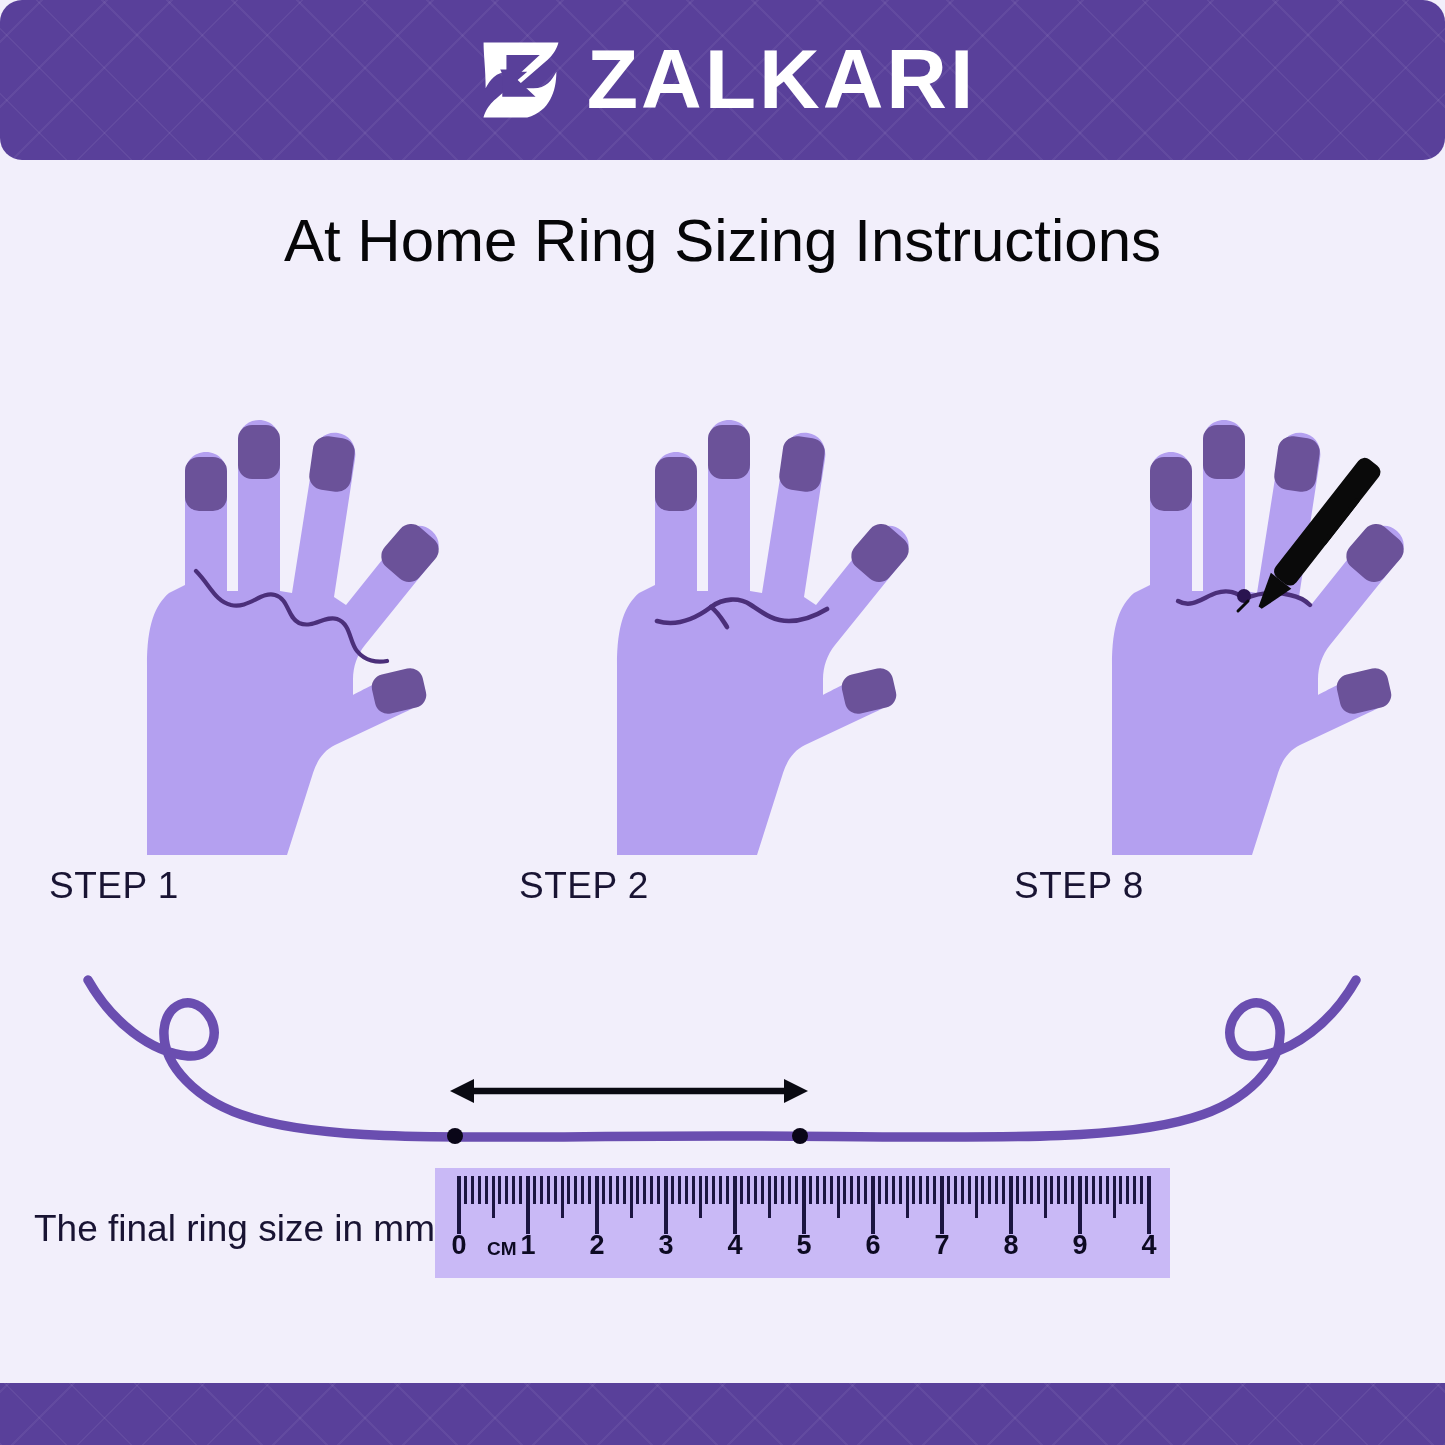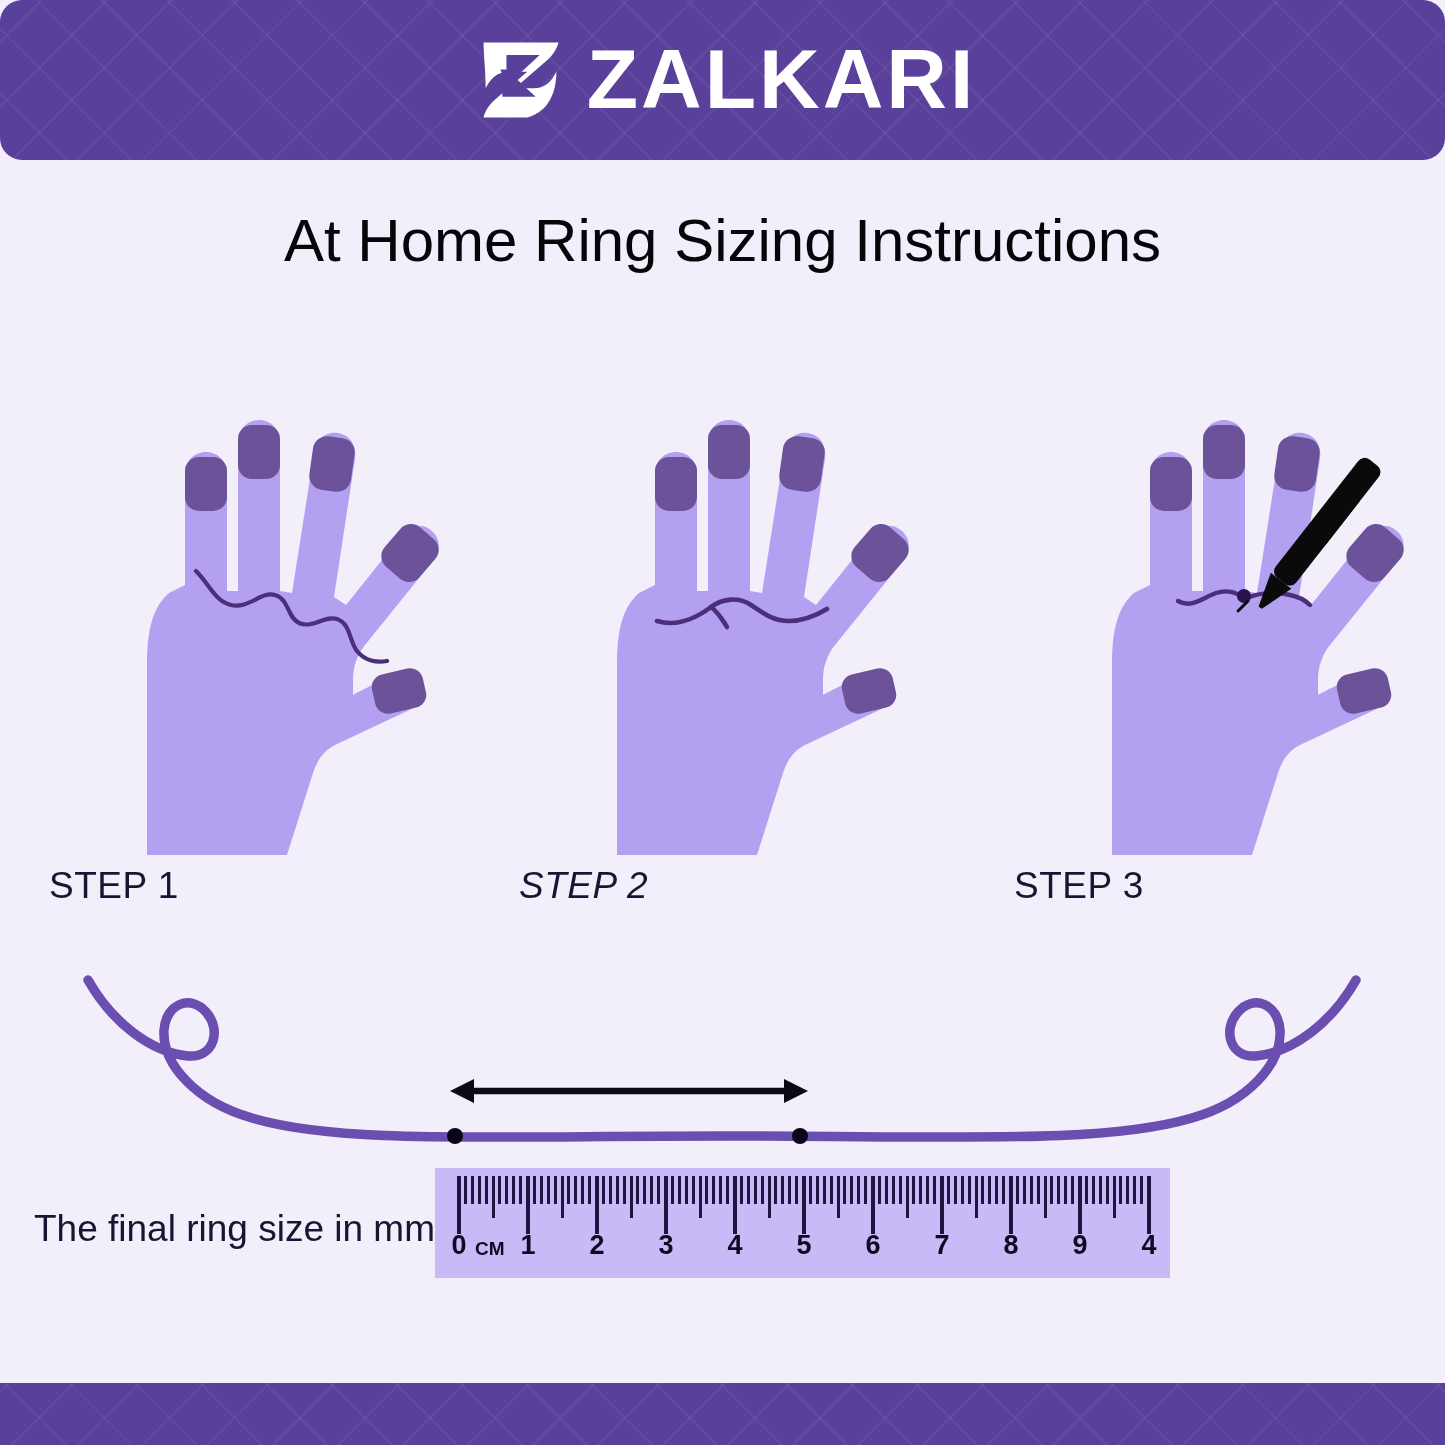--- a/index.html
+++ b/index.html
@@ -158,21 +158,21 @@
         <rect x="276" y="22" width="42" height="54" rx="14" transform="rotate(8 297 49)"></rect>
         <rect x="352" y="112" width="46" height="52" rx="14" transform="rotate(41 375 138)"></rect>
         <rect x="338" y="256" width="52" height="40" rx="13" transform="rotate(-13 364 276)"></rect>
       </g>
       <path d="M161 156 C175 170 180 186 196 190 C214 194 226 176 240 180 C254 184 252 202 264 208
                C278 214 290 200 302 204 C316 209 314 226 322 236 C330 246 342 248 352 246" fill="none" stroke="#4b2f7a" stroke-width="4.2" stroke-linecap="round"></path>
     </svg>
     <div class="step-label">STEP 1</div>
   </div>
 
-  <div class="step" style="left:505px;font-style:italic;">
+  <div class="step" style="left:505px;">
     <svg class="step-art" viewBox="0 0 430 440">
       <g fill="#b4a0f0">
         <path d="M112 440 L112 250 C112 210 120 190 134 178 L134 178 L150 170 L150 60 C150 46 159 37 171 37 C183 37 192 46 192 60 L192 176
                  L203 176 L203 28 C203 14 212 5 224 5 C236 5 245 14 245 28 L245 176
                  L257 178 L279 38 C281 24 291 16 303 18 C315 20 322 30 320 44 L299 182
                  L311 190 L367 120 C376 109 388 108 397 116 C406 124 406 136 397 147 L330 230
                  C322 240 318 252 318 264 L318 280
                  C318 280 340 268 356 262 C372 256 384 262 387 272 C390 283 383 292 368 298
                  L300 330 C288 336 282 346 278 358 L252 440 Z"></path>
       </g>
@@ -210,21 +210,21 @@
       <path d="M178 186 C192 194 204 182 216 178 C228 174 238 178 244 184" fill="none" stroke="#4b2f7a" stroke-width="4.4" stroke-linecap="round"></path>
       <path d="M244 184 C258 178 274 176 290 180 C300 182 306 186 310 190" fill="none" stroke="#4b2f7a" stroke-width="4.4" stroke-linecap="round"></path>
       <circle cx="244" cy="181" r="7" fill="#2a1450"></circle>
       <g transform="rotate(38 300 140)">
         <rect x="288" y="22" width="26" height="150" rx="8" fill="#0a0a0a"></rect>
         <path d="M288 172 L314 172 L303 206 L299 206 Z" fill="#0a0a0a"></path>
         <rect x="309" y="60" width="5" height="58" rx="2.5" fill="#0a0a0a"></rect>
       </g>
       <path d="M248 186 L238 196" fill="none" stroke="#0a0a0a" stroke-width="3" stroke-linecap="round"></path>
     </svg>
-    <div class="step-label">STEP 3</div>
+    <div class="step-label">STEP 8</div>
   </div>
 </div>
 
 <div id="thread-section">
   <svg width="1445" height="200" viewBox="0 0 1445 200">
     <path d="M88 20 C112 62 150 92 188 96 C214 98 222 70 206 52 C190 34 166 44 164 70
              C162 104 196 142 252 158 C340 184 480 176 722 176
              C964 176 1104 184 1192 158 C1248 142 1282 104 1280 70
              C1278 44 1254 34 1238 52 C1222 70 1230 98 1256 96
              C1294 92 1332 62 1356 20" fill="none" stroke="#6a4eb0" stroke-width="9.5" stroke-linecap="round" stroke-linejoin="round"></path>
@@ -350,16 +350,16 @@
       <div class="tick minor" style="left: 670.6px;"></div>
       <div class="tick mid" style="left: 677.5px;"></div>
       <div class="tick minor" style="left: 684.4px;"></div>
       <div class="tick minor" style="left: 691.3px;"></div>
       <div class="tick minor" style="left: 698.2px;"></div>
       <div class="tick minor" style="left: 705.1px;"></div>
       <div class="rnum" style="left: 645px;">9</div>
       <div class="tick major" style="left: 712px;"></div>
       <div class="rnum" style="left: 714px;">4</div>
     </div>
-  <div id="cm-unit" style="left: 40px;">CM</div>
+  <div id="cm-unit" style="left: 52px;">CM</div>
 </div>
 
 <div id="footer-bar" class="brand-bar"></div>
 
 </body></html>

